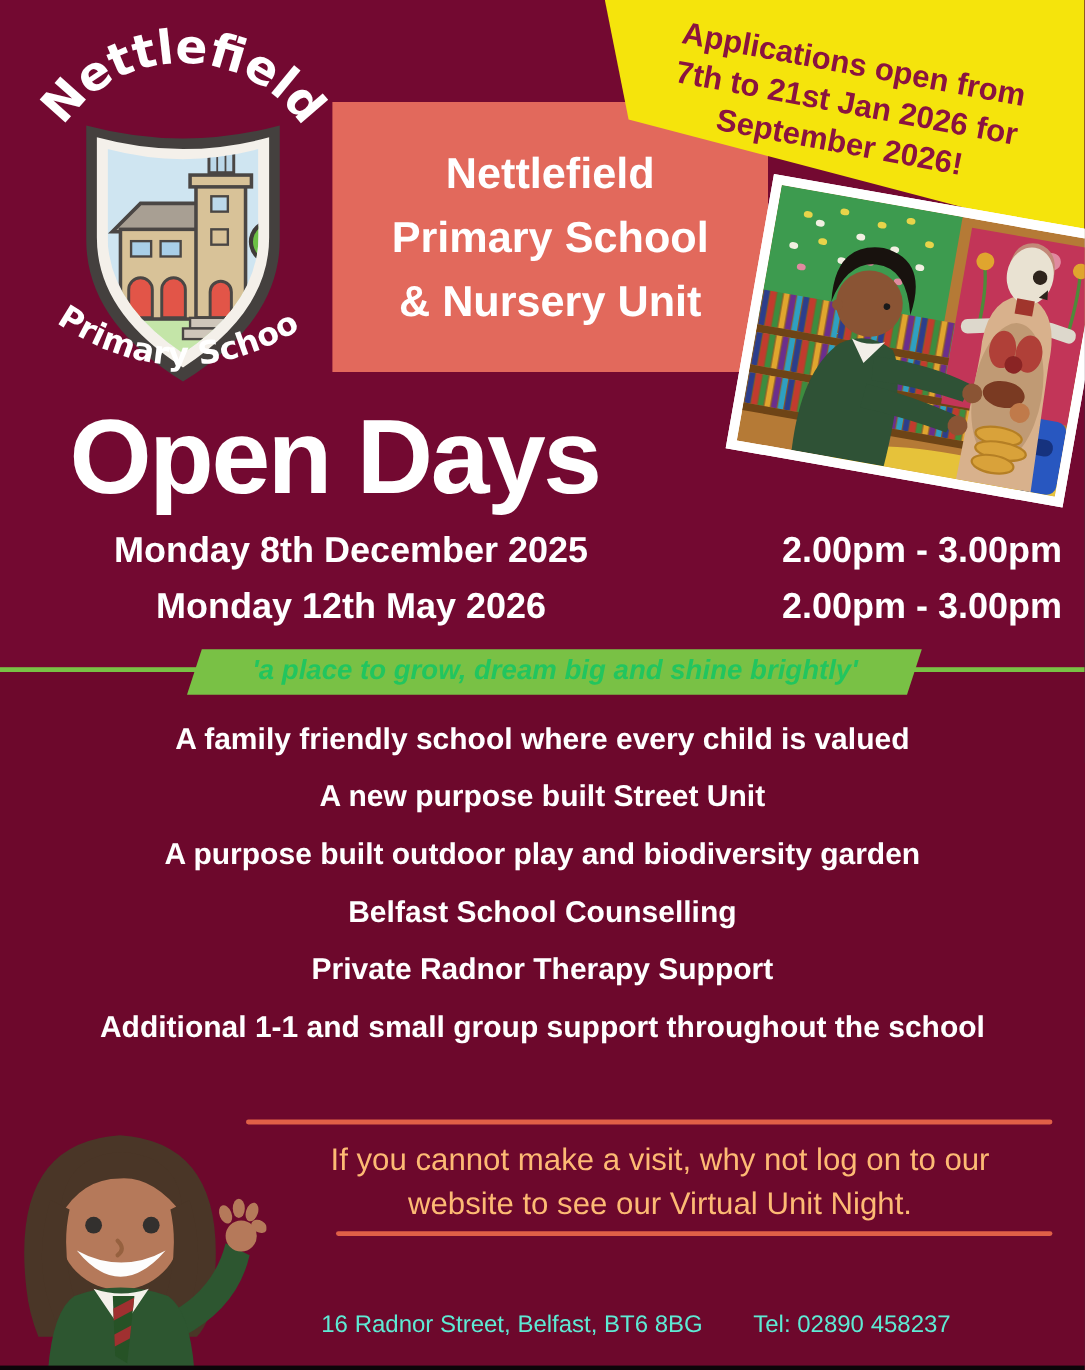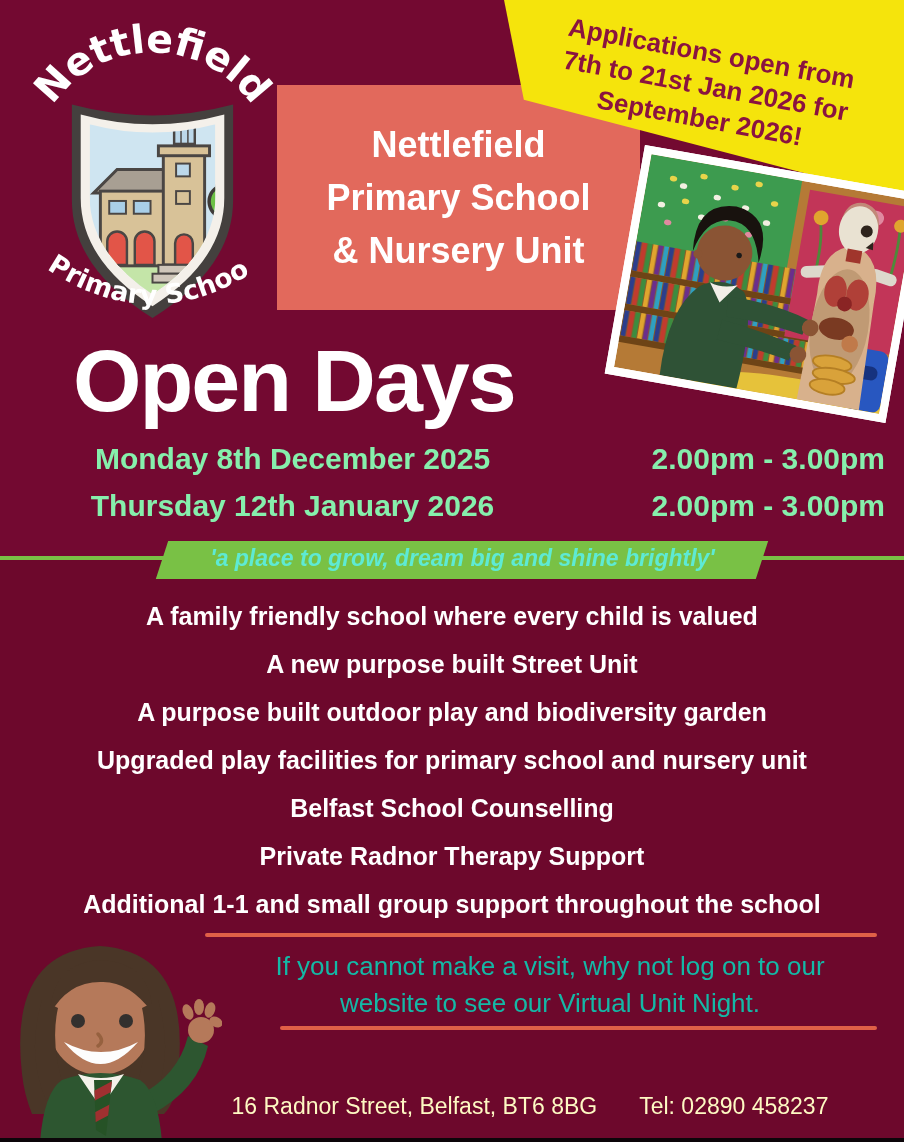--- a/index.html
+++ b/index.html
@@ -17,45 +17,45 @@
     transform:rotate(10.5deg);transform-origin:left top;text-align:center;
     color:#8a1340;font-weight:bold;font-size:26px;line-height:33px;}
   
   .photo-frame{position:absolute;left:645px;top:145px;width:285px;height:232px;z-index:5;
     transform:rotate(10deg);transform-origin:top left;background:#fff;border:8px solid #fff;box-sizing:border-box;}
   .photo-frame svg{display:block;width:100%;height:100%;}
   
   .crest{position:absolute;left:5px;top:6px;width:295px;height:325px;z-index:2;}
   
   .open-days{position:absolute;left:58px;top:330px;color:#fff;font-weight:bold;
-    font-size:88px;letter-spacing:-2px;z-index:1;margin-left:15px;}
+    font-size:88px;letter-spacing:-2px;z-index:1;}
   .sessions{position:absolute;left:55px;top:436px;width:830px;display:grid;
-    grid-template-columns:475px auto;row-gap:1px;color:#86efac;font-weight:bold;font-size:30px;line-height:46px;}
+    grid-template-columns:475px auto;row-gap:1px;color:#ffffff;font-weight:bold;font-size:30px;line-height:46px;}
   .sessions .date{text-align:center;}
   .sessions .time{text-align:right;padding-left:55px;white-space:nowrap;}
   
   .green-line{position:absolute;left:0;top:556px;width:904px;height:4px;background:#79c145;z-index:1;}
   .motto-band{position:absolute;left:162px;top:541px;width:600px;height:38px;background:#79c145;
     transform:skewX(-18deg);z-index:2;}
   .motto-text{position:absolute;left:170px;top:545px;width:585px;text-align:center;z-index:3;
-    color:#5eead4;font-weight:bold;font-style:italic;font-size:23px;}
+    color:#22c55e;font-weight:bold;font-style:italic;font-size:23px;}
   
   .features{position:absolute;left:0;top:592px;width:904px;text-align:center;color:#fff;
     font-weight:bold;font-size:25px;}
   .features div{height:48px;line-height:48px;text-align:center;}
   
   .divider{position:absolute;height:4px;background:#e06047;border-radius:2px;}
   .divider-1{left:205px;top:933px;width:672px;}
   .divider-2{left:280px;top:1026px;width:597px;}
   .visit-note{position:absolute;left:200px;top:948px;width:700px;text-align:center;
-    color:#14b8a6;font-size:26px;line-height:37px;font-weight:normal;}
+    color:#fdba74;font-size:26px;line-height:37px;font-weight:normal;}
   .website{position:absolute;left:210px;top:1044px;width:694px;text-align:center;
     color:#fff;font-weight:bold;font-size:33px;}
   .address-row{position:absolute;left:170px;top:1093px;width:720px;text-align:center;
-    color:#fef9c3;font-size:23px;}
+    color:#5eead4;font-size:20px;}
   .address-row .gap{display:inline-block;width:42px;}
   .bottom-bar{position:absolute;left:0;bottom:0;width:904px;height:4px;background:#0c0509;z-index:9;}
   
   .girl{position:absolute;left:0px;top:924px;width:222px;height:218px;z-index:6;}
 </style>
 </head>
 <body>
 
 <div class="poster">
 
@@ -211,33 +211,32 @@
       <circle cx="68" cy="98" r="5" fill="#8a5434"></circle>
       <circle cx="112" cy="92" r="3" fill="#1a1a1a"></circle>
     </svg>
   </div>
 
   <div class="open-days">Open Days</div>
 
   <div class="sessions">
     <div class="date">Monday 8th December 2025</div>
     <div class="time">2.00pm - 3.00pm</div>
-    <div class="date">Thursday 12th January 2026</div>
+    <div class="date">Monday 12th May 2026</div>
     <div class="time">2.00pm - 3.00pm</div>
   </div>
 
   <div class="green-line"></div>
   <div class="motto-band"></div>
   <div class="motto-text">'a place to grow, dream big and shine brightly'</div>
 
   <div class="features">
     <div>A family friendly school where every child is valued</div>
     <div>A new purpose built Street Unit</div>
     <div>A purpose built outdoor play and biodiversity garden</div>
-    <div>Upgraded play facilities for primary school and nursery unit</div>
     <div>Belfast School Counselling</div>
     <div>Private Radnor Therapy Support</div>
     <div>Additional 1-1 and small group support throughout the school</div>
   </div>
 
   <div class="divider divider-1"></div>
   <div class="visit-note">
     <span style="display:block">If you cannot make a visit, why not log on to our</span>
     <span style="display:block">website to see our Virtual Unit Night.</span>
   </div>

